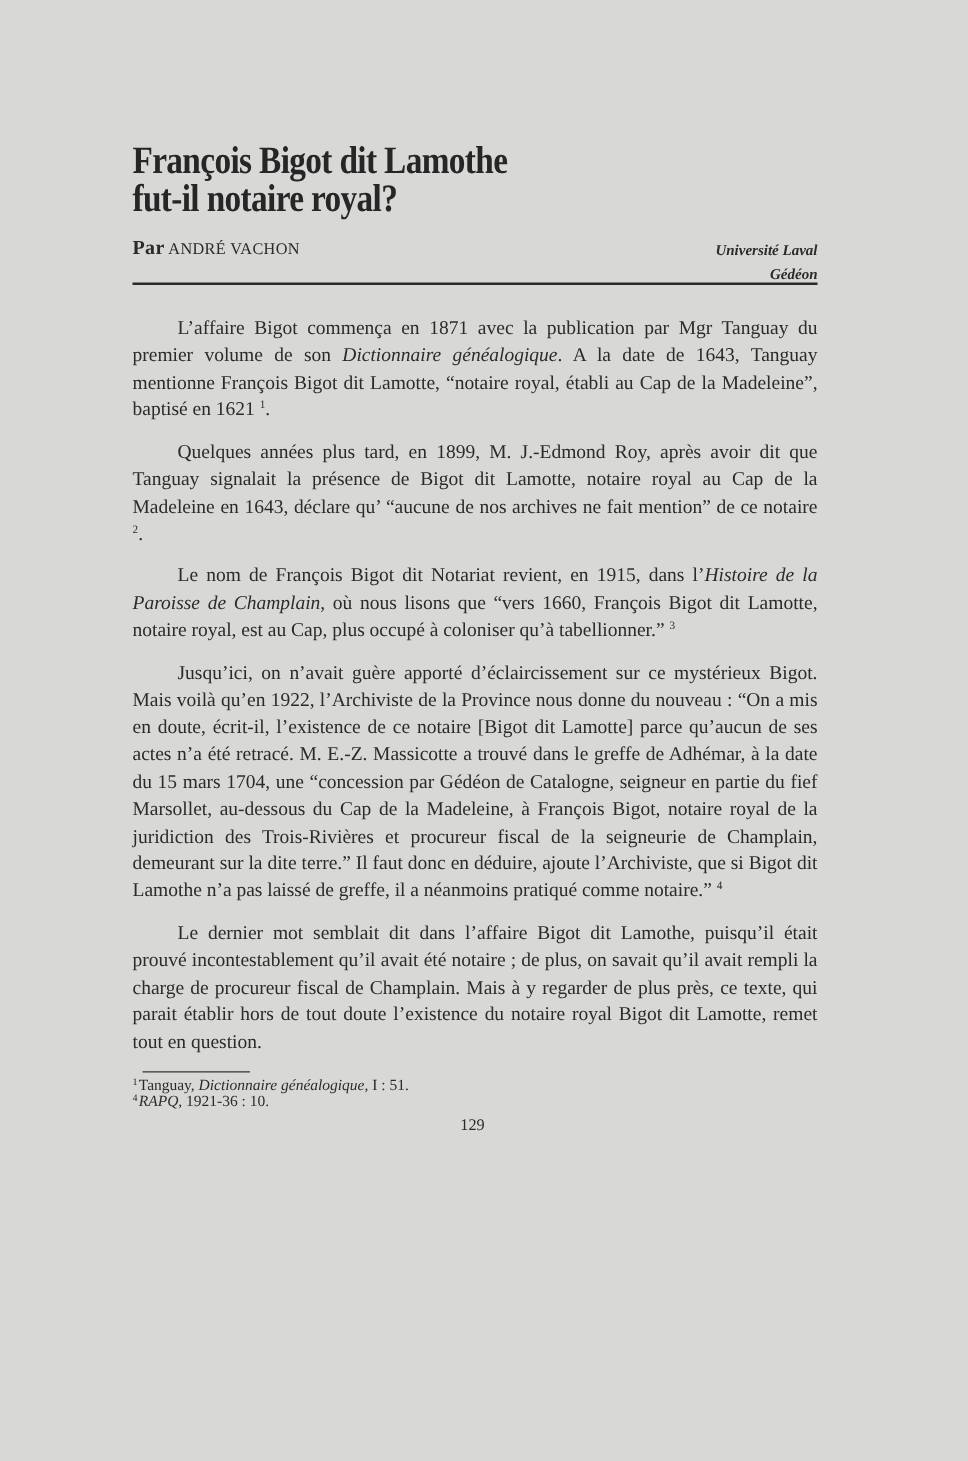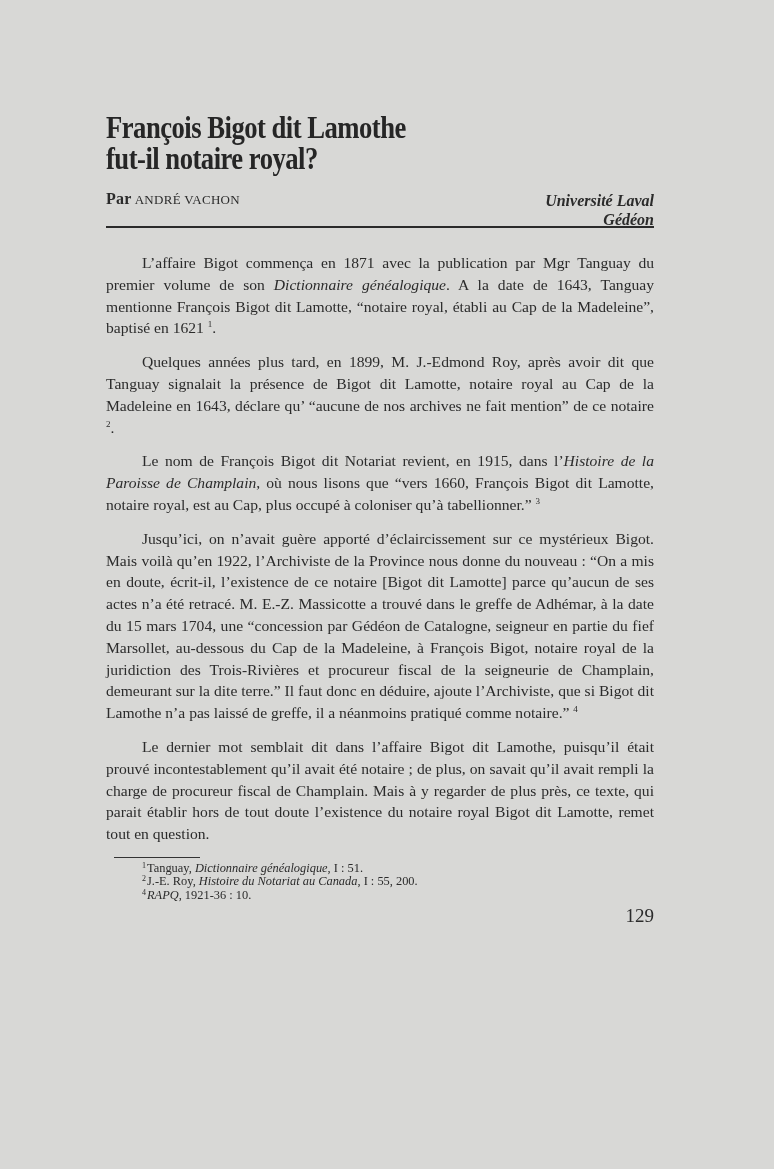--- a/index.html
+++ b/index.html
@@ -31,42 +31,42 @@
   }
   .byline {
     position: absolute; left: 0; top: 0;
     font-size: 13px; letter-spacing: 0.3px;
   }
   .byline .par { font-weight: bold; font-size: 16px; }
   .affil {
     position: absolute; right: 0; top: 1px;
     text-align: right;
     font-style: italic; font-weight: bold;
-    font-size: 16px; line-height: 19px;
+    font-size: 12px; line-height: 19px;
   }
   .rule {
     height: 2px; background: #2a2a2a; margin-top: 0px; width: 548px;
   }
   .body { margin-top: 24px; }
   .para {
     font-size: 15.6px;
     line-height: 21.8px;
     text-align: justify;
     text-indent: 36px;
     margin: 0 0 12px 0;
     hyphens: none;
   }
   .para i { font-style: italic; }
   sup { font-size: 9px; line-height: 0; vertical-align: 6px; }
   .fn-rule { width: 86px; height: 1px; background: #333; margin-top: 4px; margin-left: 8px; }
-  .footnotes { margin-left: 36px; margin-top: 4px; }
+  .footnotes { margin-top: 4px; }
   .fn { font-size: 12.4px; line-height: 13.4px; }
   .fn sup { font-size: 8px; vertical-align: 4px; margin-right: 1px; }
   .pagenum {
-    text-align: right; font-size: 19px; margin-top: 3px; margin-left: -4px;
+    text-align: center; font-size: 13px; margin-top: 3px; margin-left: -4px;
   }
 </style>
 </head>
 <body style="background: rgb(216, 216, 214); color: rgb(43, 43, 43);">
 
 <div class="page">
   <h1 class="title">
     <span>François Bigot dit Lamothe</span><br>
     <span>fut-il notaire royal?</span>
   </h1>
@@ -87,18 +87,17 @@
       <p class="para"><span>L’affaire Bigot commença en 1871 avec la publication par Mgr Tanguay du premier volume de son </span><i>Dictionnaire généalogique</i><span>.  A la date de 1643, Tanguay mentionne François Bigot dit Lamotte, “notaire royal, établi au Cap de la Madeleine”, baptisé en 1621 </span><sup>1</sup><span>.</span></p>
       <p class="para"><span>Quelques années plus tard, en 1899, M. J.-Edmond Roy, après avoir dit que Tanguay signalait la présence de Bigot dit Lamotte, notaire royal au Cap de la Madeleine en 1643, déclare qu’ “aucune de nos archives ne fait mention” de ce notaire </span><sup>2</sup><span>.</span></p>
       <p class="para"><span>Le nom de François Bigot dit Notariat revient, en 1915, dans l’</span><i>Histoire de la Paroisse de Champlain</i><span>, où nous lisons que “vers 1660, François Bigot dit Lamotte, notaire royal, est au Cap, plus occupé à coloniser qu’à tabellionner.” </span><sup>3</sup></p>
       <p class="para"><span>Jusqu’ici, on n’avait guère apporté d’éclaircissement sur ce mystérieux Bigot. Mais voilà qu’en 1922, l’Archiviste de la Province nous donne du nouveau : “On a mis en doute, écrit-il, l’existence de ce notaire [Bigot dit Lamotte] parce qu’aucun de ses actes n’a été retracé. M. E.-Z. Massicotte a trouvé dans le greffe de Adhémar, à la date du 15 mars 1704, une “concession par Gédéon de Catalogne, seigneur en partie du fief Marsollet, au-dessous du Cap de la Madeleine, à François Bigot, notaire royal de la juridiction des Trois-Rivières et procureur fiscal de la seigneurie de Champlain, demeurant sur la dite terre.”  Il faut donc en déduire, ajoute l’Archiviste, que si Bigot dit Lamothe n’a pas laissé de greffe, il a néanmoins pratiqué comme notaire.” </span><sup>4</sup></p>
       <p class="para"><span>Le dernier mot semblait dit dans l’affaire Bigot dit Lamothe, puisqu’il était prouvé incontestablement qu’il avait été notaire ; de plus, on savait qu’il avait rempli la charge de procureur fiscal de Champlain. Mais à y regarder de plus près, ce texte, qui parait établir hors de tout doute l’existence du notaire royal Bigot dit Lamotte, remet tout en question.</span></p>
     </div>
 
   <div class="fn-rule"></div>
   <div class="footnotes" id="footnotes">
       <div class="fn"><sup>1</sup><span>Tanguay, </span><i>Dictionnaire généalogique</i><span>, I : 51.</span></div>
-      <div class="fn"><sup>2</sup><span>J.-E. Roy, </span><i>Histoire du Notariat au Canada</i><span>, I : 55, 200.</span></div>
       <div class="fn"><sup>4</sup><i>RAPQ</i><span>, 1921-36 : 10.</span></div>
     </div>
 
   <div class="pagenum">129</div>
 </div>
 
 </body></html>

